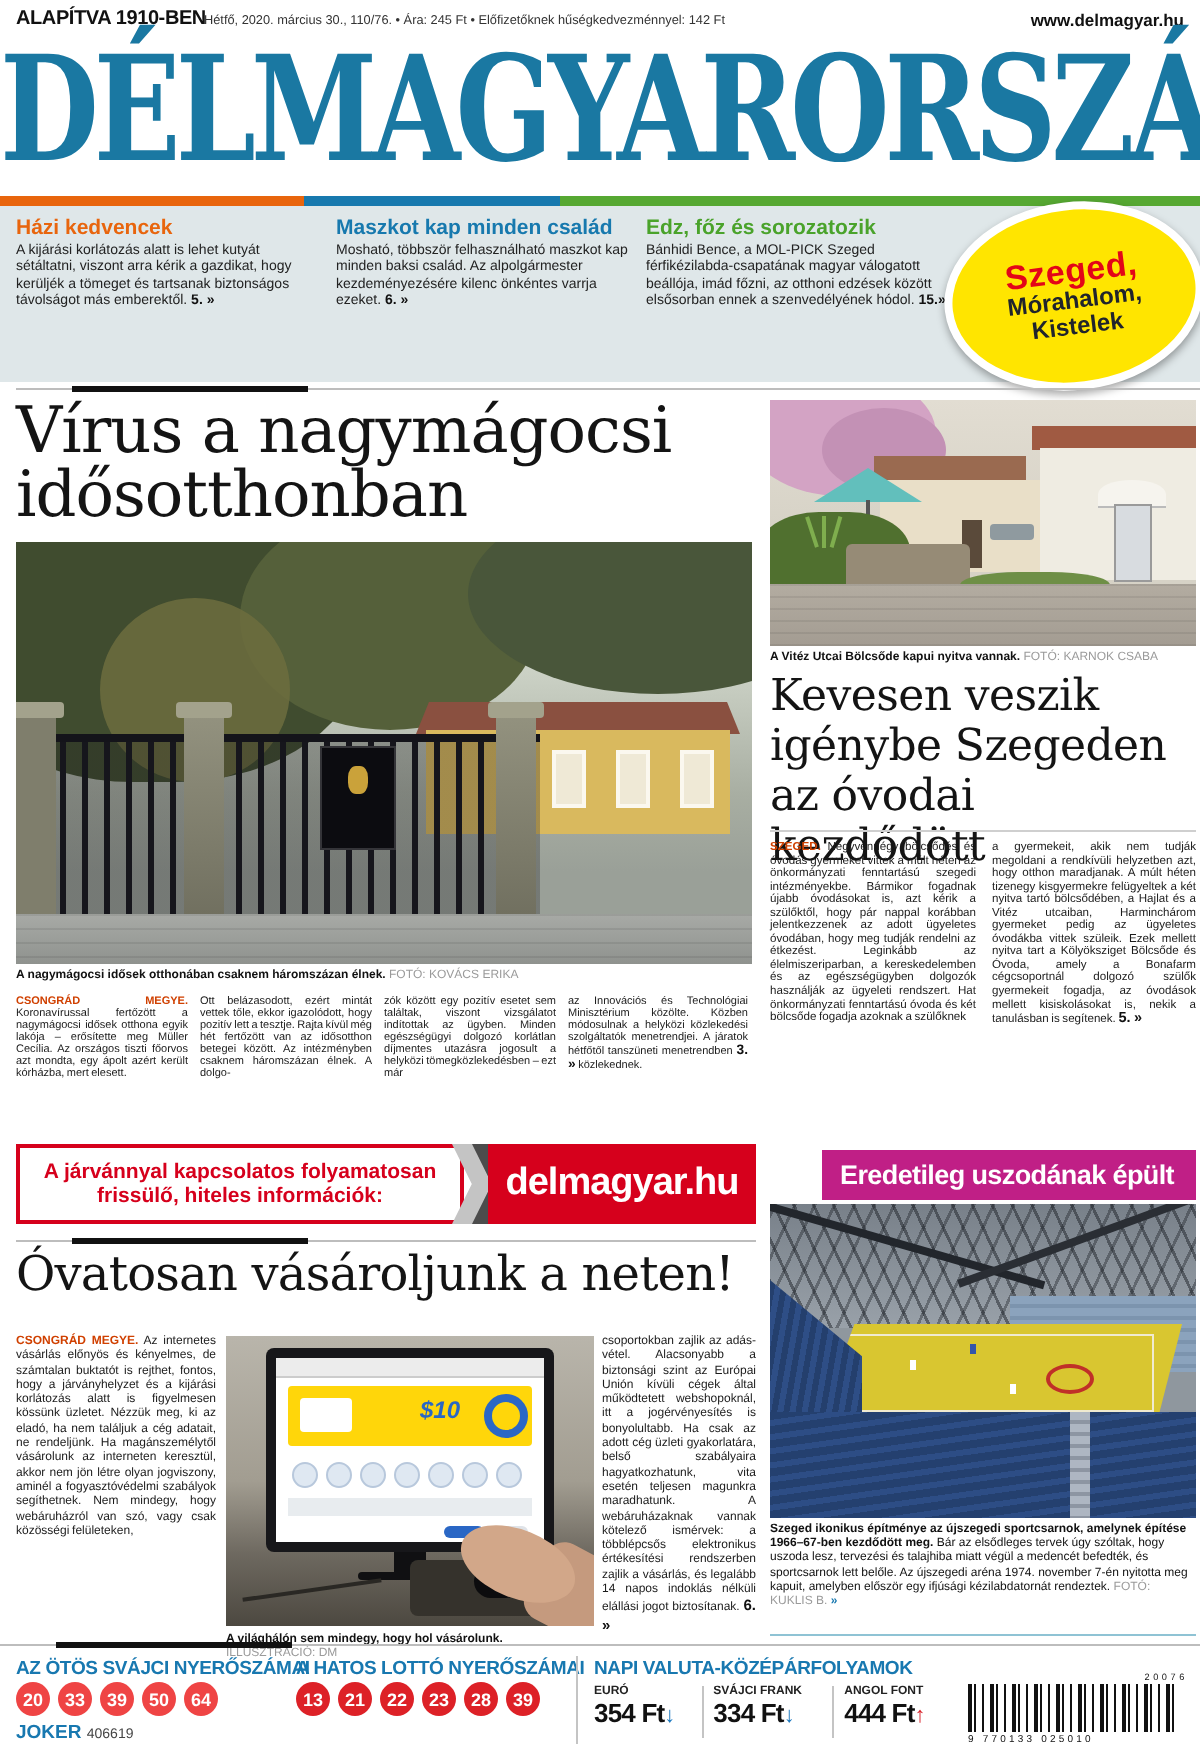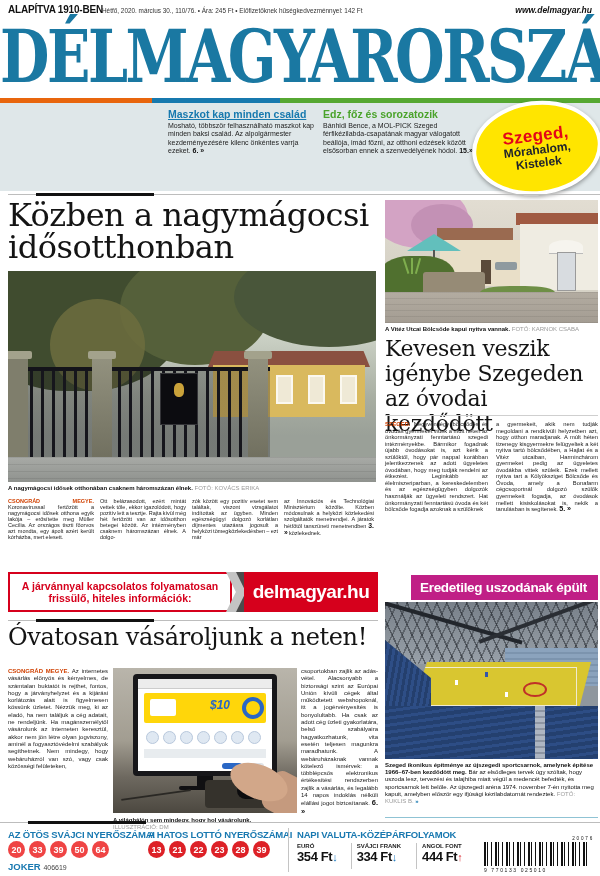--- a/index.html
+++ b/index.html
@@ -3,39 +3,39 @@
 <meta charset="utf-8">
 <style>
   html,body{margin:0;padding:0;background:#e9e9e9;}
   .page{position:relative;width:600px;height:876px;background:#fff;overflow:hidden;
         font-family:"Liberation Sans",sans-serif;color:#1c1c1c;margin:0 auto;}
   .abs{position:absolute;}
 
   
   .founded{left:8px;top:4px;font-size:10px;font-weight:bold;letter-spacing:-.2px;color:#111;}
   .dateline{left:102px;top:7px;font-size:6.4px;color:#333;}
-  .website{right:8px;top:5px;font-size:8.5px;font-weight:bold;color:#111;font-style:italic;}
+  .website{right:8px;top:5px;font-size:8.5px;font-weight:bold;color:#111;}
 
   
   .masthead{left:0;top:22px;width:600px;text-align:center;
     font-family:"DejaVu Serif",serif;font-weight:bold;font-size:57px;line-height:57px;
     letter-spacing:-2.5px;color:#1a78a2;transform:scaleY(1.28);transform-origin:50% 20%;white-space:nowrap;}
   .colorbar{left:0;top:98px;width:600px;height:5px;display:flex;}
   .colorbar span{height:5px;}
   .cb-o{width:152px;background:#e8650d;}
   .cb-b{width:128px;background:#1779ae;}
   .cb-g{flex:1;background:#56a832;}
 
   
   .teaserstrip{left:0;top:103px;width:600px;height:88px;background:#dfe7e9;}
   .teaser{position:absolute;top:6px;}
   .teaser h4{margin:0 0 2px 0;font-size:10.5px;line-height:11px;}
   .teaser p{margin:0;font-size:7px;line-height:8.4px;color:#222;}
   .t1{left:8px;width:150px;} .t1 h4{color:#e8650d;}
-  .t2{left:168px;width:147px;} .t2 h4{color:#1779ae;text-decoration:underline;}
+  .t2{left:168px;width:147px;} .t2 h4{color:#1779ae;}
   .t3{left:323px;width:152px;} .t3 h4{color:#4aa32b;}
   .tpage{font-weight:bold;color:#111;}
   .badge{left:472px;top:101px;width:122px;height:86px;background:#ffe500;border:4px solid #fff;
     border-radius:50%;transform:rotate(-7deg);box-shadow:0 2px 4px rgba(0,0,0,.35);
     display:flex;flex-direction:column;align-items:center;justify-content:center;text-align:center;}
   .badge .b1{font-size:17px;font-weight:bold;color:#e30518;line-height:17px;letter-spacing:.3px;}
   .badge .b2,.badge .b3{font-size:12px;font-weight:bold;color:#20242c;line-height:13px;}
 
   
   .rule{border-top:1px solid #bdbdbd;}
@@ -185,38 +185,42 @@
   <div class="abs website">www.delmagyar.hu</div>
 
   <div class="abs masthead">DÉLMAGYARORSZÁG</div>
   <div class="abs colorbar">
     <span class="cb-o"></span>
     <span class="cb-b"></span>
     <span class="cb-g"></span>
   </div>
 
   <div class="abs teaserstrip">
+    <div class="teaser t1">
+      <h4>Házi kedvencek</h4>
+      <p><span>A kijárási korlátozás alatt is lehet kutyát sétáltatni, viszont arra kérik a gazdikat, hogy kerüljék a tömeget és tartsanak biztonságos távolságot más emberektől. </span><span class="tpage">5. »</span></p>
+    </div>
     <div class="teaser t2">
       <h4>Maszkot kap minden család</h4>
       <p><span>Mosható, többször felhasználható maszkot kap minden baksi család. Az alpolgármester kezdeményezésére kilenc önkéntes varrja ezeket. </span><span class="tpage">6. »</span></p>
     </div>
     <div class="teaser t3">
       <h4>Edz, főz és sorozatozik</h4>
       <p><span>Bánhidi Bence, a MOL-PICK Szeged férfikézilabda-csapatának magyar válogatott beállója, imád főzni, az otthoni edzések között elsősorban ennek a szenvedélyének hódol. </span><span class="tpage">15.»</span></p>
     </div>
   </div>
   <div class="abs badge">
     <span class="b1">Szeged,</span>
     <span class="b2">Mórahalom,</span>
     <span class="b3">Kistelek</span>
   </div>
 
   <div class="abs rule" style="left:8px;top:194px;width:592px;"></div>
 
-  <div class="abs h-lead">Közben a nagymágocsi idősotthonban</div>
+  <div class="abs h-lead">Vírus a nagymágocsi idősotthonban</div>
 
   <div class="abs photo ph1">
     <div class="p1-tl"></div>
     <div class="p1-tm"></div>
     <div class="p1-tr"></div>
     <div class="p1-to"></div>
     <div class="p1-roof"></div>
     <div class="p1-bldg"></div>
     <div class="p1-win" style="left:268px;"></div>
     <div class="p1-win" style="left:300px;"></div>

